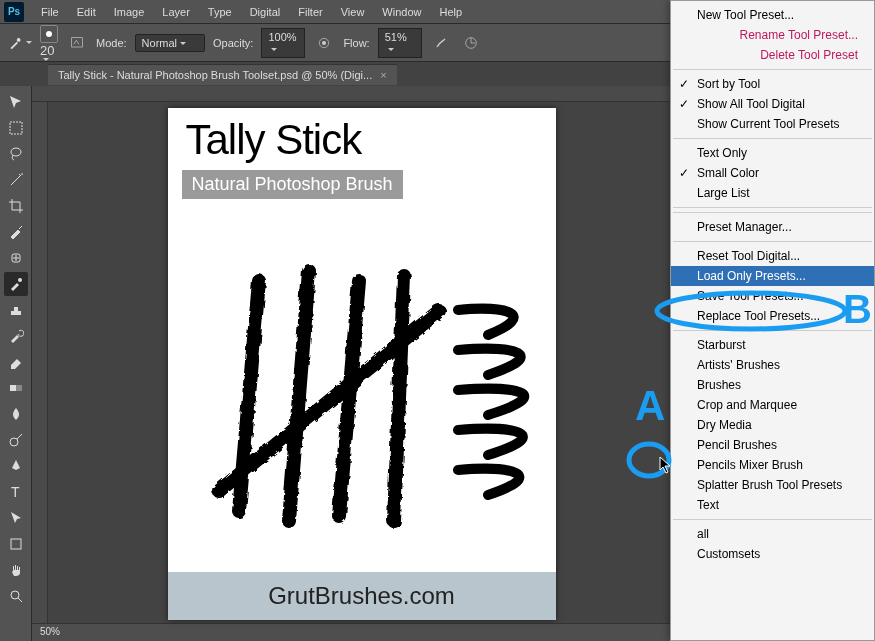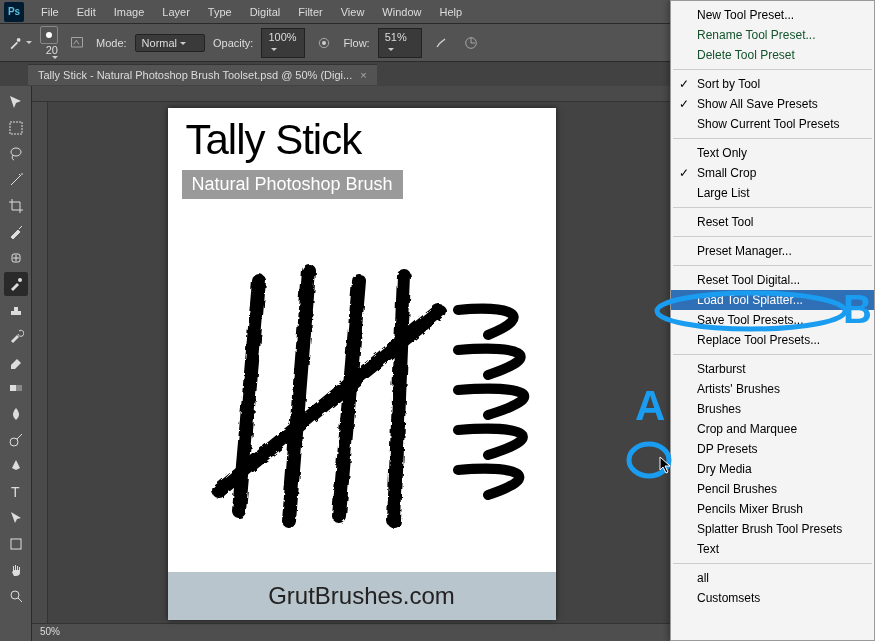--- a/index.html
+++ b/index.html
@@ -3,29 +3,29 @@
 <meta charset="utf-8">
 <style>
 * { margin: 0; padding: 0; box-sizing: border-box; font-family: "Segoe UI", Tahoma, sans-serif; }
 body { background: #535353; color: #ccc; font-size: 11px; width: 875px; height: 641px; overflow: hidden; position: relative; }
 .menubar { background: #535353; height: 24px; display: flex; align-items: center; padding: 0 4px; border-bottom: 1px solid #2a2a2a; }
 .ps-icon { width: 20px; height: 20px; background: #001c33; color: #5bc0de; display: flex; align-items: center; justify-content: center; font-weight: bold; font-size: 10px; border-radius: 2px; margin-right: 8px; }
 .menubar .mi { padding: 4px 9px; color: #ddd; cursor: default; }
 .optionsbar { background: #535353; height: 38px; border-bottom: 1px solid #2a2a2a; display: flex; align-items: center; padding: 0 8px; gap: 8px; }
 .opt-brush { width: 24px; height: 24px; display:flex; align-items:center; justify-content:center; }
 .dropdown-chev::after { content:''; display:inline-block; border-top:3px solid #ccc; border-left:3px solid transparent; border-right:3px solid transparent; margin-left:3px; vertical-align:middle;}
-.size-box { display:flex; flex-direction:column; align-items:flex-end; font-size:11px; color:#ddd; }
+.size-box { display:flex; flex-direction:column; align-items:flex-start; font-size:13px; color:#ddd; }
 .size-dot { width:18px; height:18px; border:1px solid #888; border-radius:2px; display:flex; align-items:center; justify-content:center; }
 .size-dot div{ width:6px; height:6px; background:#fff; border-radius:50%; }
 .opt-label { color:#ddd; }
 .opt-select { background:#3a3a3a; border:1px solid #222; color:#ddd; padding:2px 18px 2px 6px; border-radius:2px; position:relative; }
 .opt-num { background:#3a3a3a; border:1px solid #222; color:#ddd; padding:2px 6px; width:44px; text-align:left; }
 .icon-btn { width:22px; height:22px; display:flex;align-items:center;justify-content:center; }
 
-.tab-bar { background: #424242; height: 24px; display: flex; align-items: center; padding-left: 28px; }
+.tab-bar { background: #424242; height: 24px; display: flex; align-items: center; padding-left: 48px; }
 .doc-tab { background: #535353; padding: 4px 10px; font-size: 11px; color:#ddd; border-top:1px solid #333; display:flex; align-items:center; gap:8px;}
 .doc-tab .x { color:#aaa; }
 
 .workspace { display:flex; height: calc(641px - 24px - 38px - 24px - 0px); }
 .toolbar { width: 32px; background:#535353; border-right:1px solid #2a2a2a; display:flex; flex-direction:column; align-items:center; padding-top:4px; gap:2px;}
 .tool { width:24px; height:24px; display:flex; align-items:center; justify-content:center; border-radius:2px; color:#ddd;}
 .tool.active { background:#2a2a2a; }
 .tool svg { width:16px; height:16px; }
 
 .canvas-area { flex:1; background:#434343; position:relative; display:flex; flex-direction:column; }
@@ -64,21 +64,21 @@
 .tp-item { display:flex; align-items:center; gap:6px; padding:3px 8px; font-size:10px; border-bottom:1px solid #3d3d3d;}
 .tp-item .ic{ width:16px; height:16px; display:flex;align-items:center;justify-content:center;}
 .tp-footer { display:flex; align-items:center; gap:4px; padding:3px 6px; border-top:1px solid #2a2a2a; font-size:10px;}
 .tp-footer input{ margin:0;}
 .tp-scroll { position:absolute; right:2px; top:4px; width:8px; height:100px; background:#3a3a3a;}
 .tp-scroll .thmb{ background:#666; width:8px; height:30px; position:absolute; top:10px;}
 .tp-icons { display:flex; justify-content:flex-end; gap:6px; padding:3px 6px; border-top:1px solid #2a2a2a;}
 
 .context-menu { position:absolute; right:0; top:0; width:205px; height:641px; background:#f4f4f4; border:1px solid #999; box-shadow:-2px 0 6px rgba(0,0,0,.3); padding:4px 0; color:#000; font-size:12px; z-index:50;}
 .context-menu .cm-item { padding:3px 16px 3px 26px; position:relative; cursor:default; white-space:nowrap;}
-.context-menu .cm-item.disabled { color:#14532d;}
+.context-menu .cm-item.disabled { color:#be185d;text-align:right;}
 .context-menu .cm-item.highlight { background:#2f6fb5; color:#fff;}
 .context-menu .cm-sep { height:1px; background:#ccc; margin:4px 2px;}
 .context-menu .check::before{ content:'✓'; position:absolute; left:8px; }
 
 .annot { position:absolute; pointer-events:none; z-index:60; }
 .annot svg { overflow:visible; }
 .annot-b { right: 4px; top: 285px; }
 .annot-a { right: 180px; top: 380px; }
 .annot-circle { right: 200px; top: 440px; }
 
@@ -584,41 +584,39 @@
     <div class="layers-tab"><span>Layers</span></div>
   </div>
 </div>
 
 <div class="context-menu" id="context-menu">
     <div class="cm-item">New Tool Preset...</div>
     <div class="cm-item disabled">Rename Tool Preset...</div>
     <div class="cm-item disabled">Delete Tool Preset</div>
     <div class="cm-sep"></div>
     <div class="cm-item check">Sort by Tool</div>
-    <div class="cm-item check">Show All Save Presets</div>
+    <div class="cm-item check">Show All Tool Digital</div>
     <div class="cm-item">Show Current Tool Presets</div>
     <div class="cm-sep"></div>
     <div class="cm-item">Text Only</div>
-    <div class="cm-item check">Small Crop</div>
+    <div class="cm-item check">Small Color</div>
     <div class="cm-item">Large List</div>
     <div class="cm-sep"></div>
-    <div class="cm-item">Reset Tool</div>
     <div class="cm-sep"></div>
     <div class="cm-item">Preset Manager...</div>
     <div class="cm-sep"></div>
     <div class="cm-item">Reset Tool Digital...</div>
-    <div class="cm-item highlight">Load Tool Splatter...</div>
+    <div class="cm-item highlight">Load Only Presets...</div>
     <div class="cm-item">Save Tool Presets...</div>
     <div class="cm-item">Replace Tool Presets...</div>
     <div class="cm-sep"></div>
     <div class="cm-item">Starburst</div>
     <div class="cm-item">Artists' Brushes</div>
     <div class="cm-item">Brushes</div>
     <div class="cm-item">Crop and Marquee</div>
-    <div class="cm-item">DP Presets</div>
     <div class="cm-item">Dry Media</div>
     <div class="cm-item">Pencil Brushes</div>
     <div class="cm-item">Pencils Mixer Brush</div>
     <div class="cm-item">Splatter Brush Tool Presets</div>
     <div class="cm-item">Text</div>
     <div class="cm-sep"></div>
     <div class="cm-item">all</div>
     <div class="cm-item">Customsets</div>
   </div>
 

